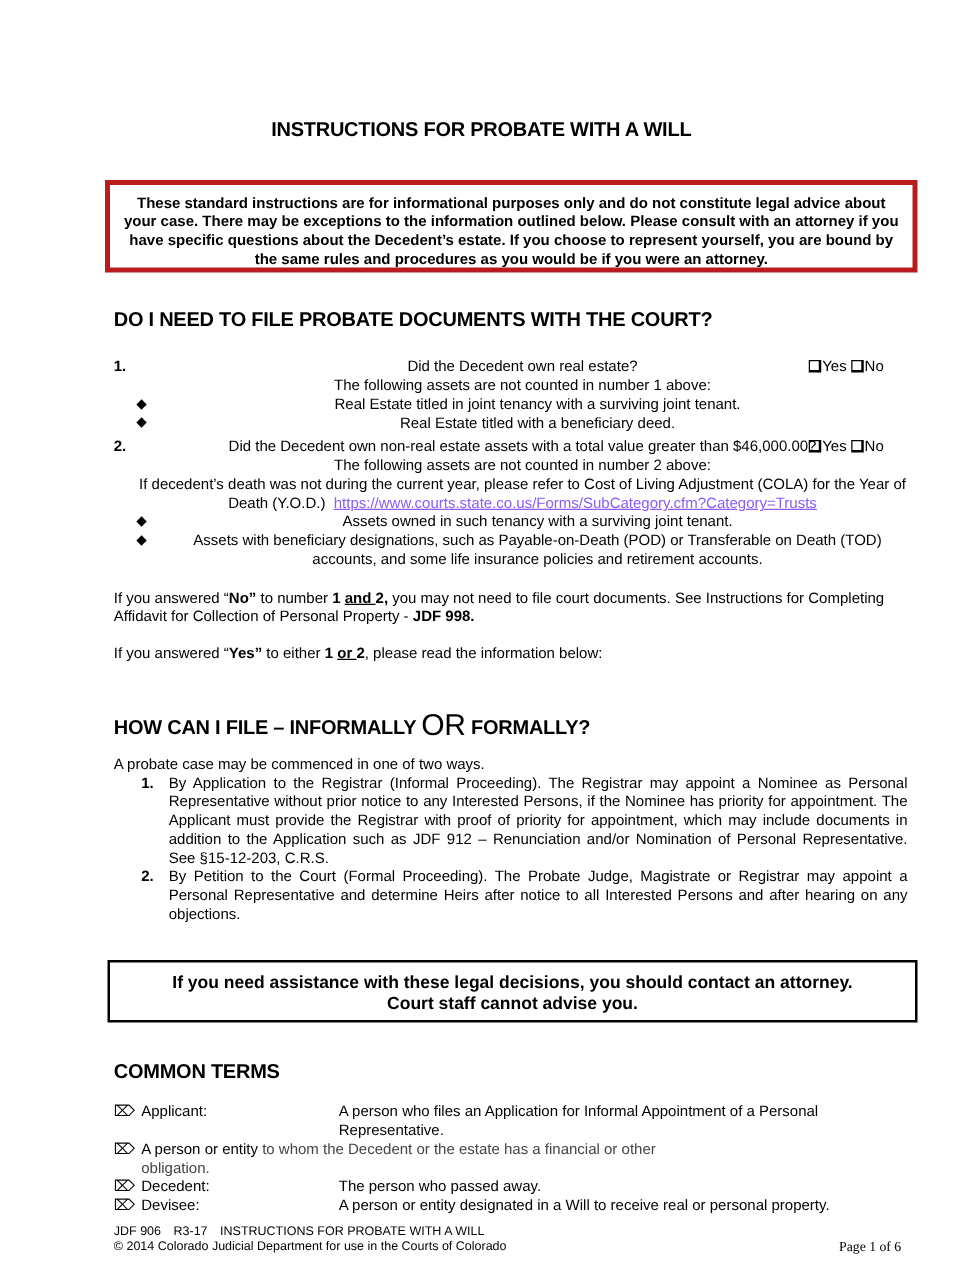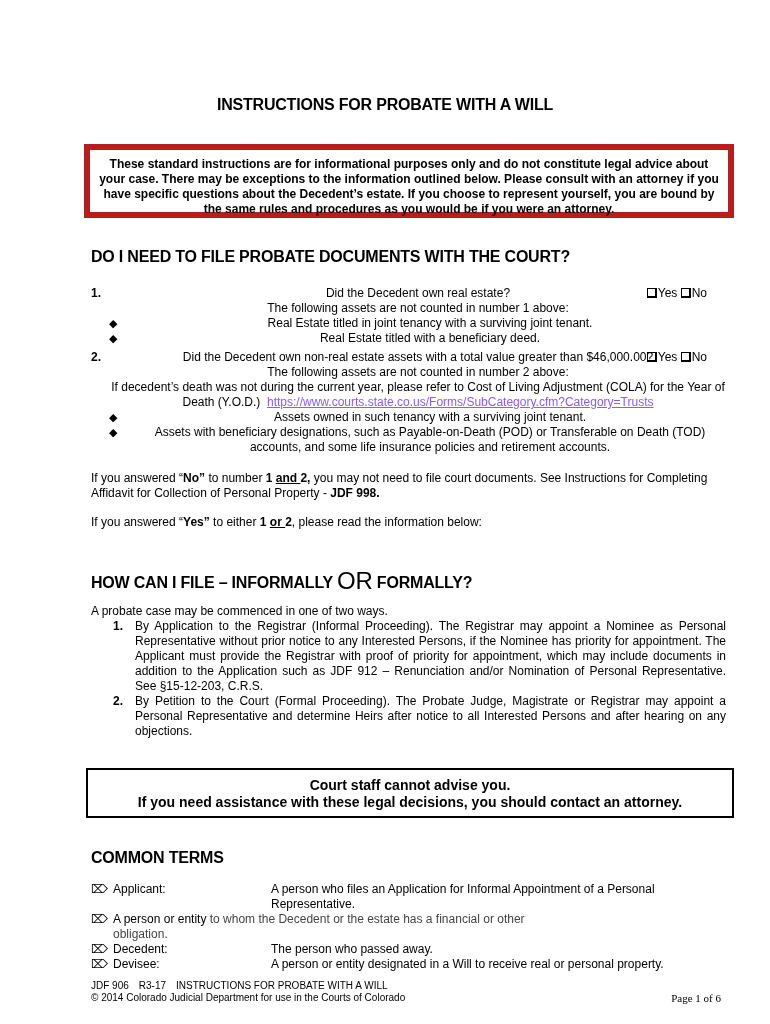--- a/index.html
+++ b/index.html
@@ -2,21 +2,21 @@
 <html><head>
   <meta charset="utf-8">
   <style>
     * { box-sizing: border-box; margin: 0; padding: 0; }
     html, body { width: 770px; height: 1024px; background: #ffffff; overflow: hidden; }
     body { font-family: "Liberation Sans", sans-serif; color: #000; font-size: 12px; position: relative; }
     .page { position: absolute; left: 0; top: 0; width: 686px; height: 1024px; }
 
     .title { position: absolute; top: 96px; left: 0; width: 770px; text-align: center; font-weight: bold; font-size: 16px; letter-spacing: -0.2px; }
 
-    .notice-box { position: absolute; left: 84px; top: 144px; width: 650px; height: 74px; border: 6px solid #b91c1c; padding: 7px 8px 0 8px; text-align: center; font-weight: bold; font-size: 12px; line-height: 15px; }
+    .notice-box { position: absolute; left: 84px; top: 144px; width: 650px; height: 74px; border: 4px solid #b91c1c; padding: 7px 8px 0 8px; text-align: center; font-weight: bold; font-size: 12px; line-height: 15px; }
 
     .h1 { position: absolute; left: 91px; font-weight: bold; font-size: 16px; letter-spacing: -0.2px; }
     .h1.s1 { top: 248px; }
     .h1.s2 { top: 566px; }
     .h1 .big { font-size: 24px; font-weight: normal; position: relative; top: 1px; }
     .h1.s3 { top: 849px; }
 
     .q { position: absolute; left: 91px; width: 640px; font-size: 12px; line-height: 15px; }
     .q .num { position: absolute; left: 0; font-weight: bold; }
     .q .body { margin-left: 14px; text-align: center; }
@@ -122,22 +122,22 @@
   <div class="ol" id="m1">
     <span class="num">1.</span>
     <div class="body">By Application to the Registrar (Informal Proceeding). The Registrar may appoint a Nominee as Personal Representative without prior notice to any Interested Persons, if the Nominee has priority for appointment. The Applicant must provide the Registrar with proof of priority for appointment, which may include documents in addition to the Application such as JDF 912 – Renunciation and/or Nomination of Personal Representative.   See §15-12-203, C.R.S.</div>
   </div>
   <div class="ol" id="m2">
     <span class="num">2.</span>
     <div class="body">By Petition to the Court (Formal Proceeding). The Probate Judge, Magistrate or Registrar may appoint a Personal Representative and determine Heirs after notice to all Interested Persons and after hearing on any objections.</div>
   </div>
 
   <div class="advice-box">
+    <div>If you need assistance with these legal decisions, you should contact an attorney.</div>
     <div>Court staff cannot advise you.</div>
-    <div>If you need assistance with these legal decisions, you should contact an attorney.</div>
   </div>
 
   <div class="h1 s3">COMMON TERMS</div>
 
   <div class="terms">
     <div class="term-row">
       <span class="icon">⌦</span>
       <span class="term">Applicant:</span>
       <span class="def">A person who files an Application for Informal Appointment of a Personal Representative.</span>
     </div>

